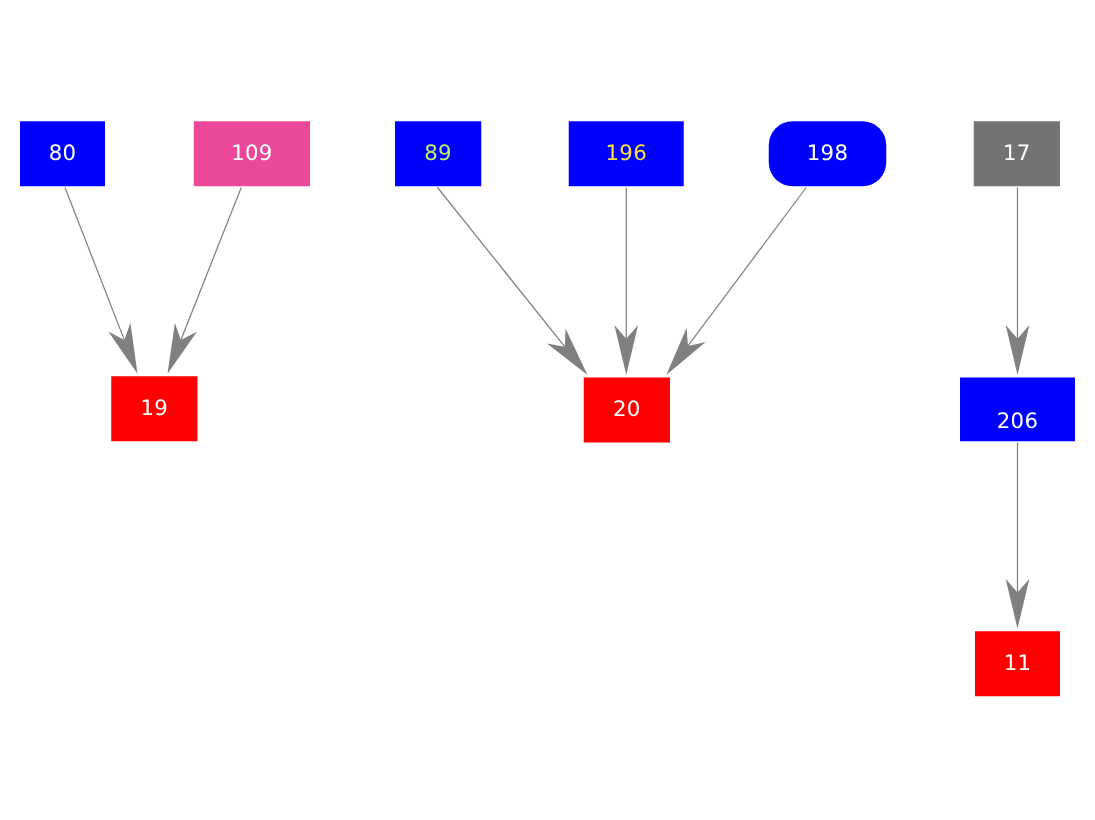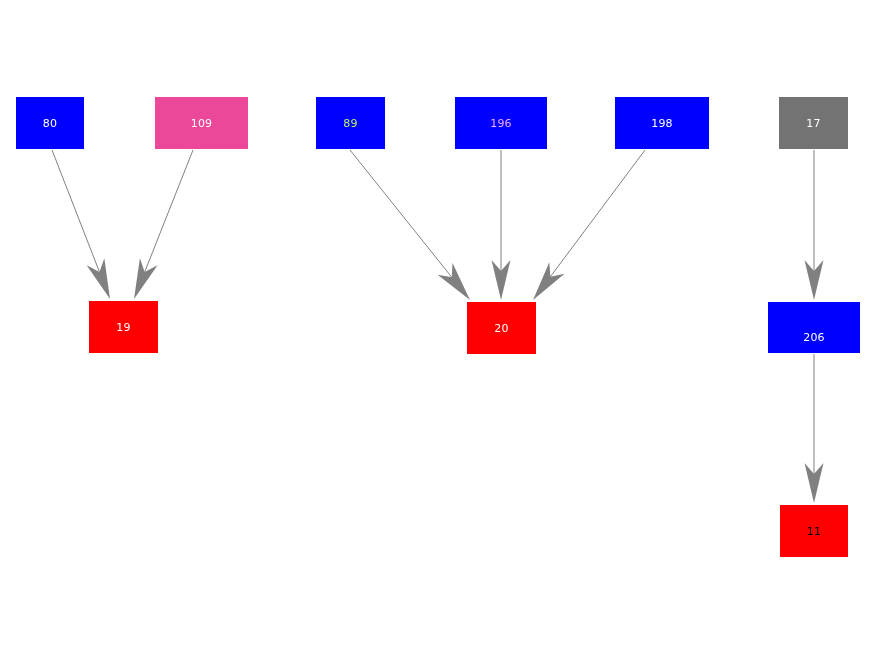--- a/index.html
+++ b/index.html
@@ -27,21 +27,21 @@
     height: 656px;
   }
   .node {
     position: absolute;
     box-sizing: border-box;
     display: flex;
     align-items: center;
     justify-content: center;
     color: #ffffff;
     font-family: "DejaVu Sans", sans-serif;
-    font-size: 11px;
+    font-size: 17px;
     line-height: 1;
     letter-spacing: 0.2px;
     -webkit-font-smoothing: none;
   }
   .node-label {
     display: block;
     pointer-events: none;
   }
 </style>
 </head>
@@ -81,33 +81,33 @@
 <div class="node" style="left: 16px; top: 97px; width: 68px; height: 52px; background: rgb(0, 0, 255);">
       <span class="node-label" style="color: rgb(255, 255, 255);">80</span>
     </div>
     <div class="node" style="left: 155px; top: 97px; width: 93px; height: 52px; background: #ec4899;">
       <span class="node-label" style="color: rgb(255, 255, 255);">109</span>
     </div>
     <div class="node" style="left: 316px; top: 97px; width: 69px; height: 52px; background: rgb(0, 0, 255);">
       <span class="node-label" style="color: #bef264;">89</span>
     </div>
     <div class="node" style="left: 455px; top: 97px; width: 92px; height: 52px; background: rgb(0, 0, 255);">
-      <span class="node-label" style="color: #f0abfc;">196</span>
+      <span class="node-label" style="color: #fde047;">196</span>
     </div>
-    <div class="node" style="left: 615px; top: 97px; width: 94px; height: 52px; background: rgb(0, 0, 255);">
+    <div class="node" style="left: 615px; top: 97px; width: 94px; height: 52px; background: rgb(0, 0, 255); border-radius: 19px;">
       <span class="node-label" style="color: rgb(255, 255, 255);">198</span>
     </div>
     <div class="node" style="left: 779px; top: 97px; width: 69px; height: 52px; background: #737373;">
       <span class="node-label" style="color: rgb(255, 255, 255);">17</span>
     </div>
     <div class="node" style="left: 89px; top: 301px; width: 69px; height: 52px; background: rgb(255, 0, 0);">
       <span class="node-label" style="color: rgb(255, 255, 255);">19</span>
     </div>
     <div class="node" style="left: 467px; top: 302px; width: 69px; height: 52px; background: rgb(255, 0, 0);">
       <span class="node-label" style="color: rgb(255, 255, 255); text-align: right;">20</span>
     </div>
     <div class="node" style="left: 768px; top: 302px; width: 92px; height: 51px; background: rgb(0, 0, 255);">
       <span class="node-label" style="color: rgb(255, 255, 255); margin-top: 20px;">206</span>
     </div>
     <div class="node" style="left: 780px; top: 505px; width: 68px; height: 52px; background: rgb(255, 0, 0);">
-      <span class="node-label" style="color: #000000;">11</span>
+      <span class="node-label" style="color: #ffffff;">11</span>
     </div>
   </div>
 
 </body></html>

